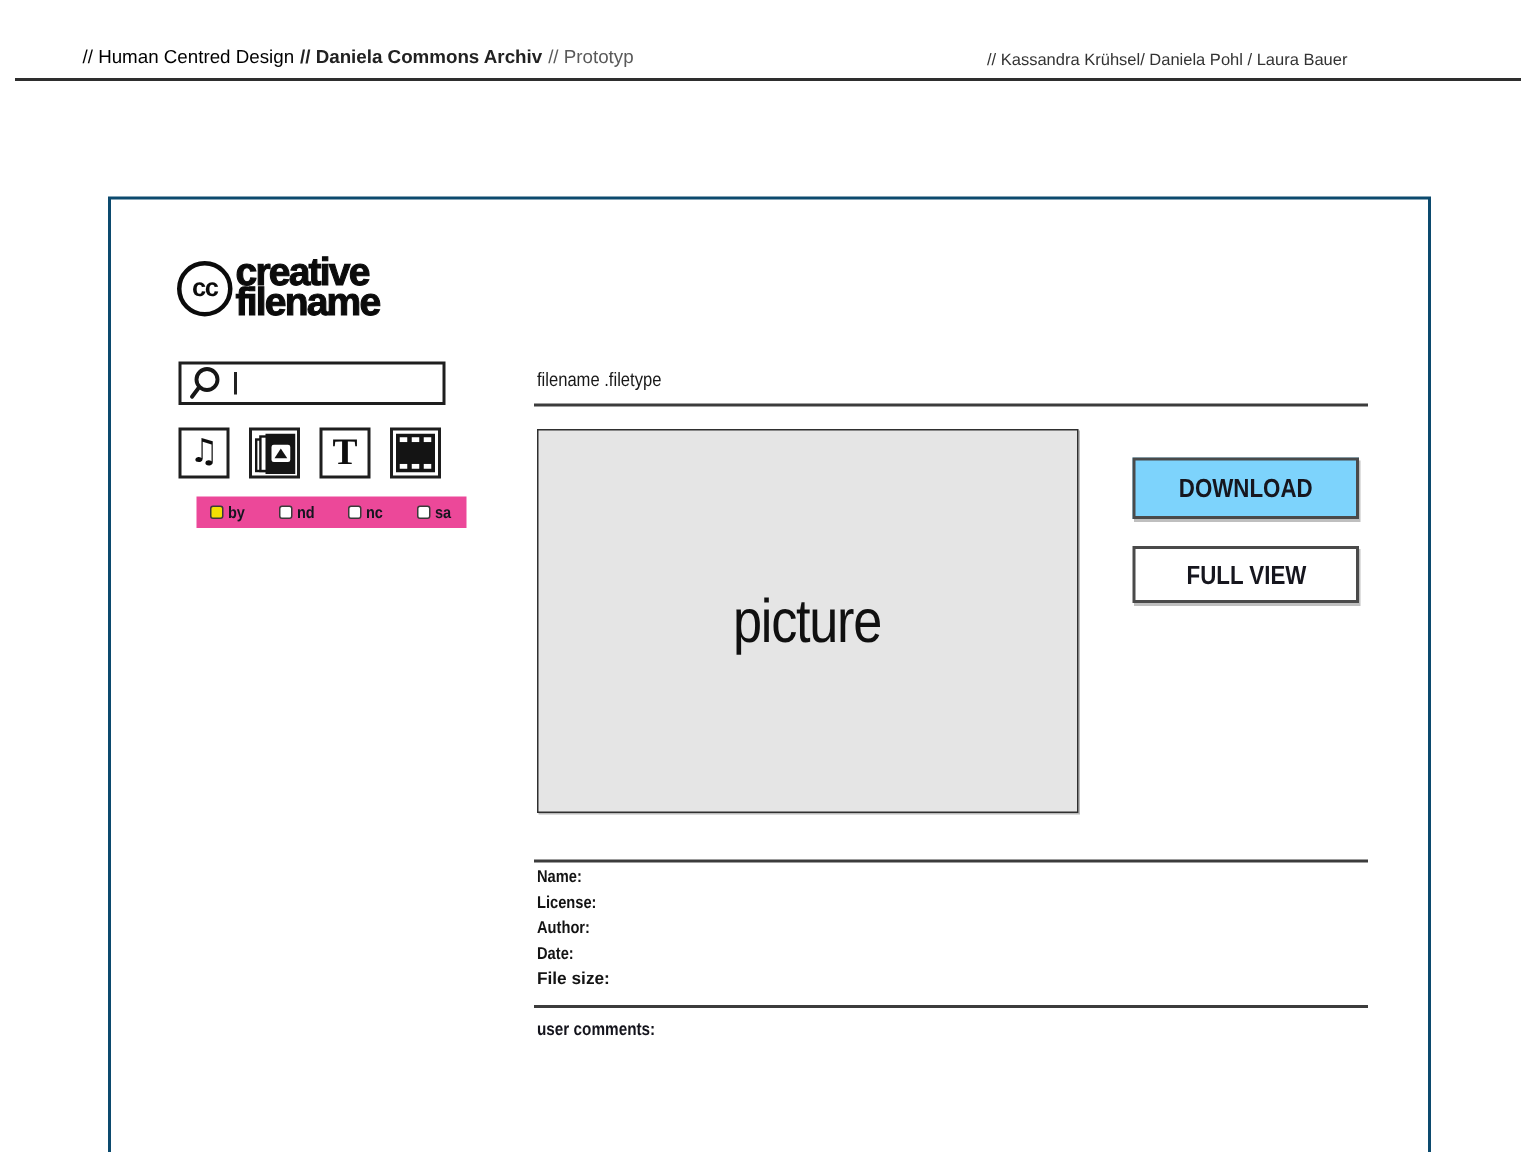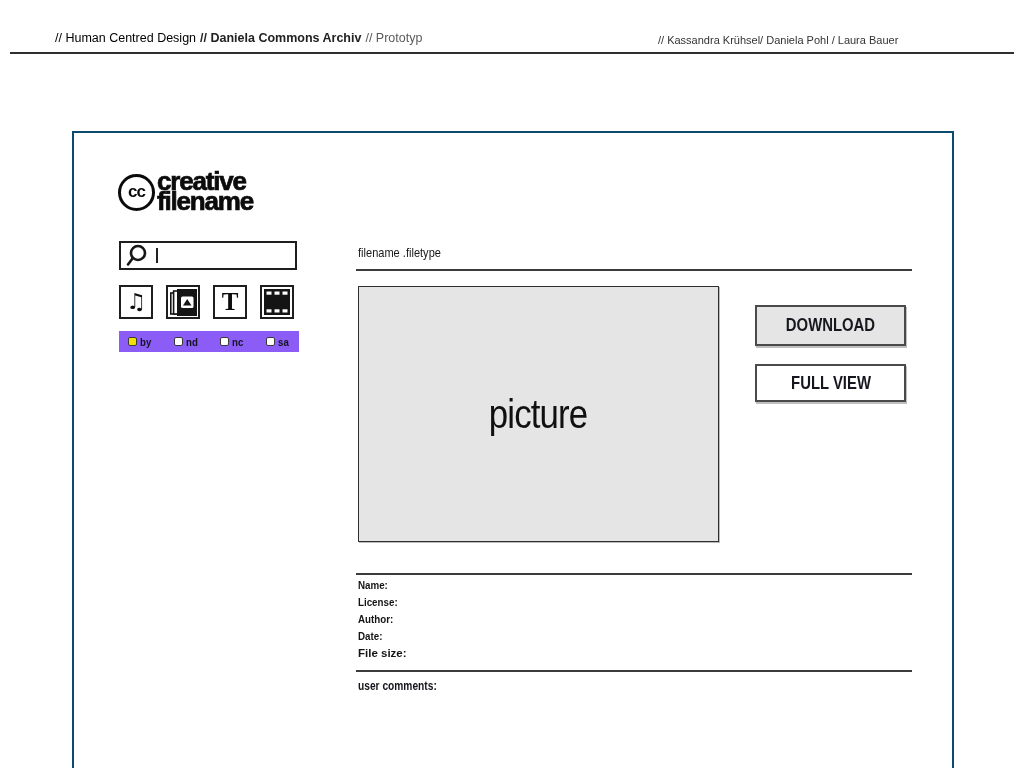--- a/index.html
+++ b/index.html
@@ -131,21 +131,21 @@
         <rect x="2.5" y="2.5" width="5" height="3.2" fill="#fff"></rect>
         <rect x="10.5" y="2.5" width="5" height="3.2" fill="#fff"></rect>
         <rect x="18.5" y="2.5" width="5" height="3.2" fill="#fff"></rect>
         <rect x="2.5" y="20.3" width="5" height="3.2" fill="#fff"></rect>
         <rect x="10.5" y="20.3" width="5" height="3.2" fill="#fff"></rect>
         <rect x="18.5" y="20.3" width="5" height="3.2" fill="#fff"></rect>
       </svg>
     </div>
   </div>
 
-  <div class="filter-bar" style="background: #8b5cf6;">
+  <div class="filter-bar" style="background: #ec4899; margin-left: 12px;">
     <div class="lic-item">
       <span class="lic-box" style="background: rgb(242, 224, 3);"></span>
       <span class="lic-label">by</span>
     </div>
     <div class="lic-item">
       <span class="lic-box" style="background: rgb(255, 255, 255);"></span>
       <span class="lic-label">nd</span>
     </div>
     <div class="lic-item">
       <span class="lic-box" style="background: rgb(255, 255, 255);"></span>
@@ -159,21 +159,21 @@
 
   <div class="filename-label">
     <span class="cond-l">filename .filetype</span>
   </div>
   <div class="rule rule-filename"></div>
 
   <div class="picture-box">
     <span class="picture-label cond-c">picture</span>
   </div>
 
-  <div class="btn btn-download" style="background: #e5e5e5;">
+  <div class="btn btn-download" style="background: #7dd3fc;">
     <span class="cond-c">DOWNLOAD</span>
   </div>
   <div class="btn btn-fullview">
     <span class="cond-c">FULL VIEW</span>
   </div>
 
   <div class="rule rule-meta-top"></div>
   <div class="meta-block">
     <div><span class="cond-l">Name:</span></div>
     <div><span class="cond-l">License:</span></div>

